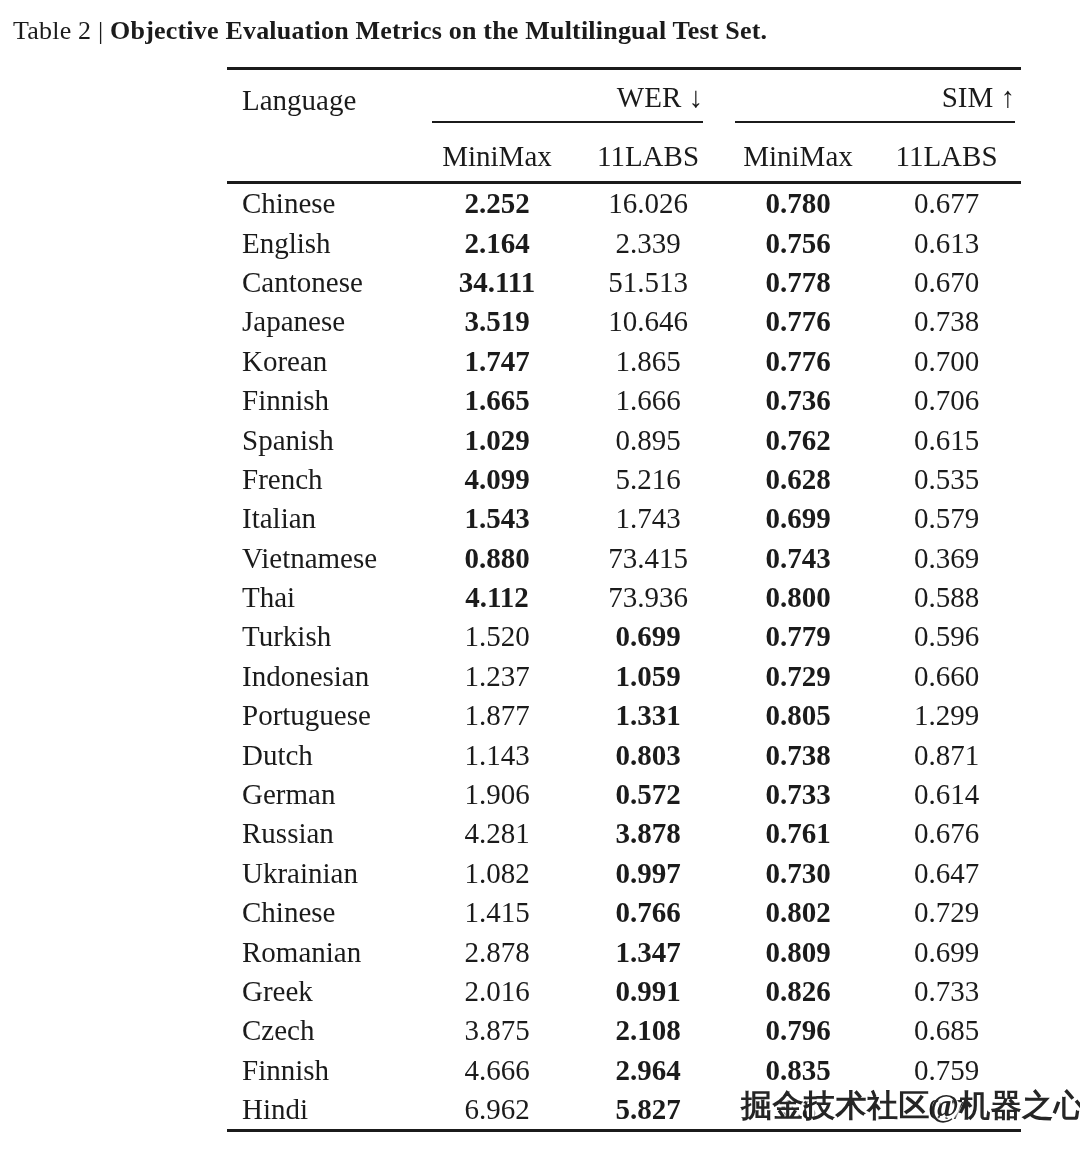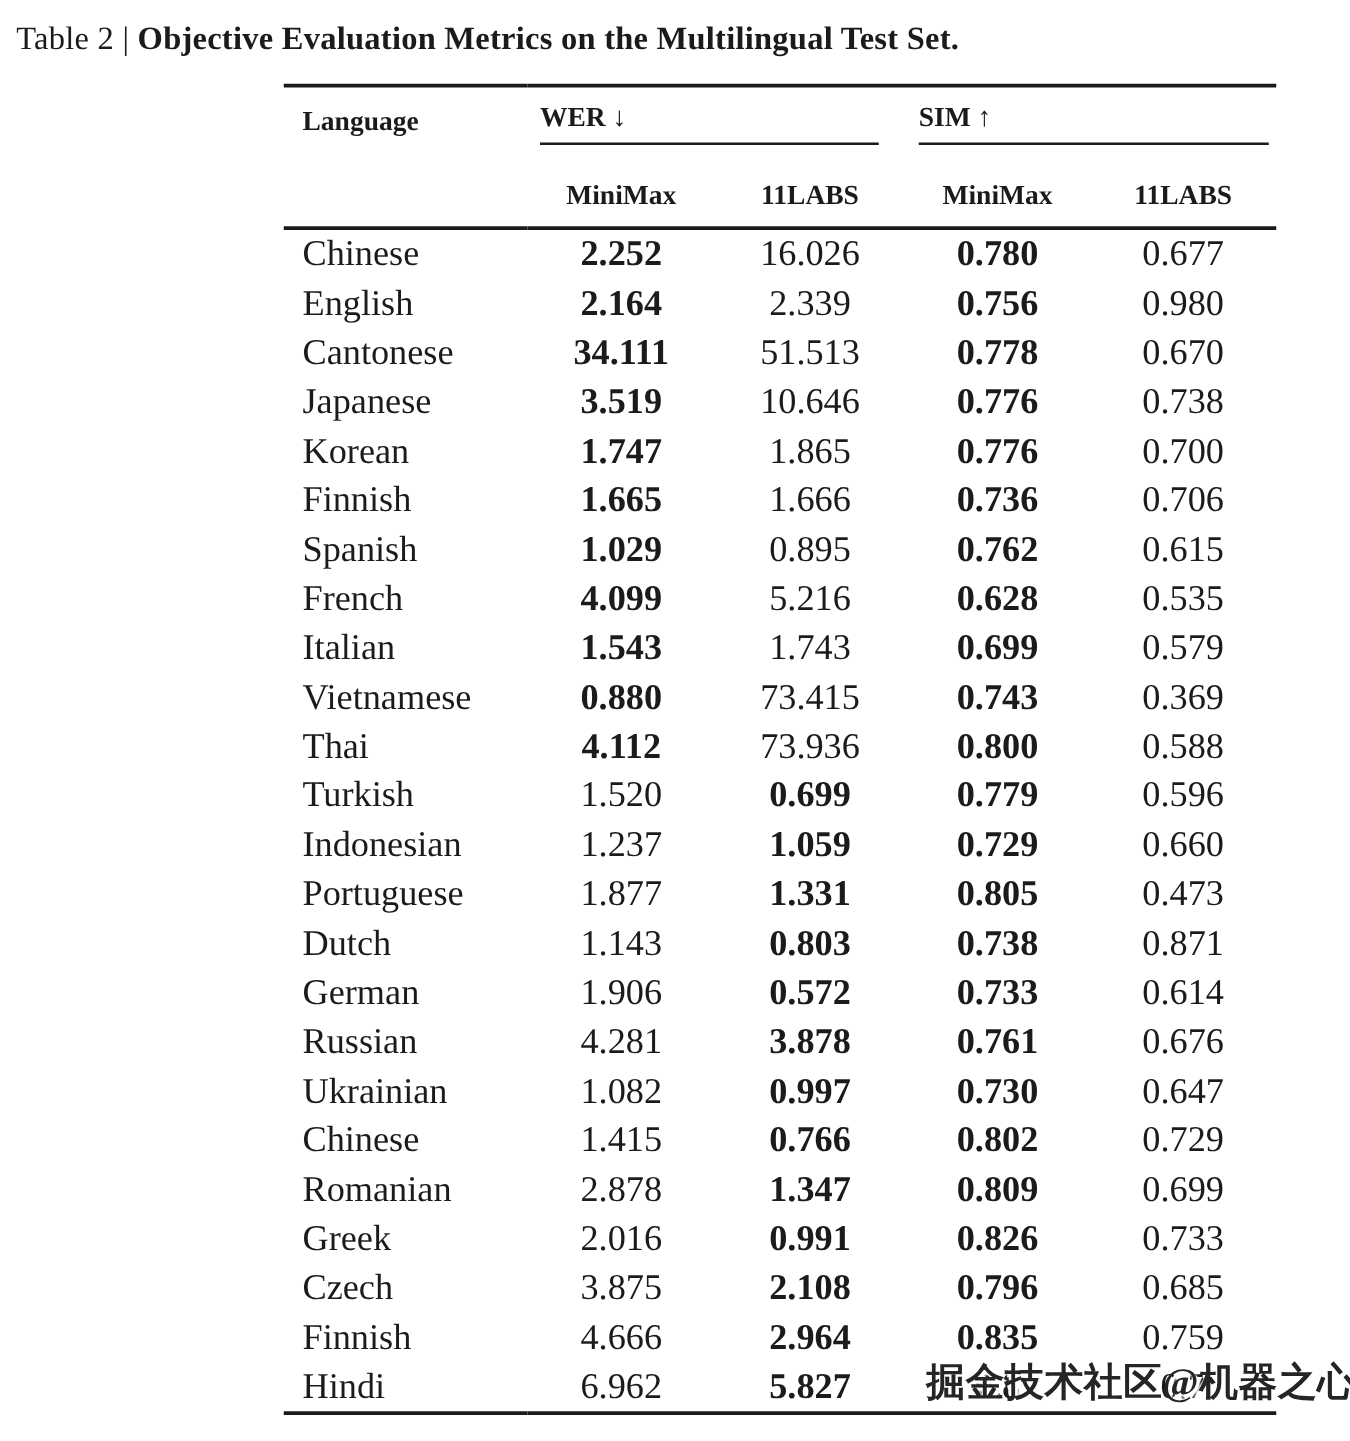--- a/index.html
+++ b/index.html
@@ -38,38 +38,38 @@
     border-top: 3px solid #1b1b1b;
     border-bottom: 3px solid #1b1b1b;
   }
   col.c1 { width: 195px; }
   col.c2 { width: 150px; }
   col.c3 { width: 152px; }
   col.c4 { width: 148px; }
   col.c5 { width: 149px; }
 
   thead th {
-    font-weight: 700;
-    font-size: 22px;
+    font-weight: 400;
+    font-size: 29px;
     padding: 0;
   }
   th.lang-h {
     text-align: left;
     padding-left: 15px;
     vertical-align: top;
     padding-top: 14px;
     border-bottom: 3px solid #1b1b1b;
   }
   tr.group-row th { height: 61px; vertical-align: top; }
   .group-inner {
     display: block;
     padding-top: 11px;
     padding-bottom: 7px;
     border-bottom: 2px solid #1b1b1b;
-    text-align: left;
+    text-align: right;
     white-space: nowrap;
   }
   .group-inner.wer { margin: 0 21px 0 10px; }
   .group-inner.sim { margin: 0 6px 0 11px; }
   tr.sub-row th {
     height: 50px;
     vertical-align: middle;
     text-align: center;
     border-bottom: 3px solid #1b1b1b;
   }
@@ -137,21 +137,21 @@
     <td class="num c-wm bold">2.252</td>
     <td class="num c-w11">16.026</td>
     <td class="num c-sm bold">0.780</td>
     <td class="num c-s11">0.677</td>
   </tr>
         <tr>
     <td class="c-lang">English</td>
     <td class="num c-wm bold">2.164</td>
     <td class="num c-w11">2.339</td>
     <td class="num c-sm bold">0.756</td>
-    <td class="num c-s11">0.980</td>
+    <td class="num c-s11">0.613</td>
   </tr>
         <tr>
     <td class="c-lang">Cantonese</td>
     <td class="num c-wm bold">34.111</td>
     <td class="num c-w11">51.513</td>
     <td class="num c-sm bold">0.778</td>
     <td class="num c-s11">0.670</td>
   </tr>
         <tr>
     <td class="c-lang">Japanese</td>
@@ -221,21 +221,21 @@
     <td class="num c-wm">1.237</td>
     <td class="num c-w11 bold">1.059</td>
     <td class="num c-sm bold">0.729</td>
     <td class="num c-s11">0.660</td>
   </tr>
         <tr>
     <td class="c-lang">Portuguese</td>
     <td class="num c-wm">1.877</td>
     <td class="num c-w11 bold">1.331</td>
     <td class="num c-sm bold">0.805</td>
-    <td class="num c-s11">0.473</td>
+    <td class="num c-s11">1.299</td>
   </tr>
         <tr>
     <td class="c-lang">Dutch</td>
     <td class="num c-wm">1.143</td>
     <td class="num c-w11 bold">0.803</td>
     <td class="num c-sm bold">0.738</td>
     <td class="num c-s11">0.871</td>
   </tr>
         <tr>
     <td class="c-lang">German</td>

